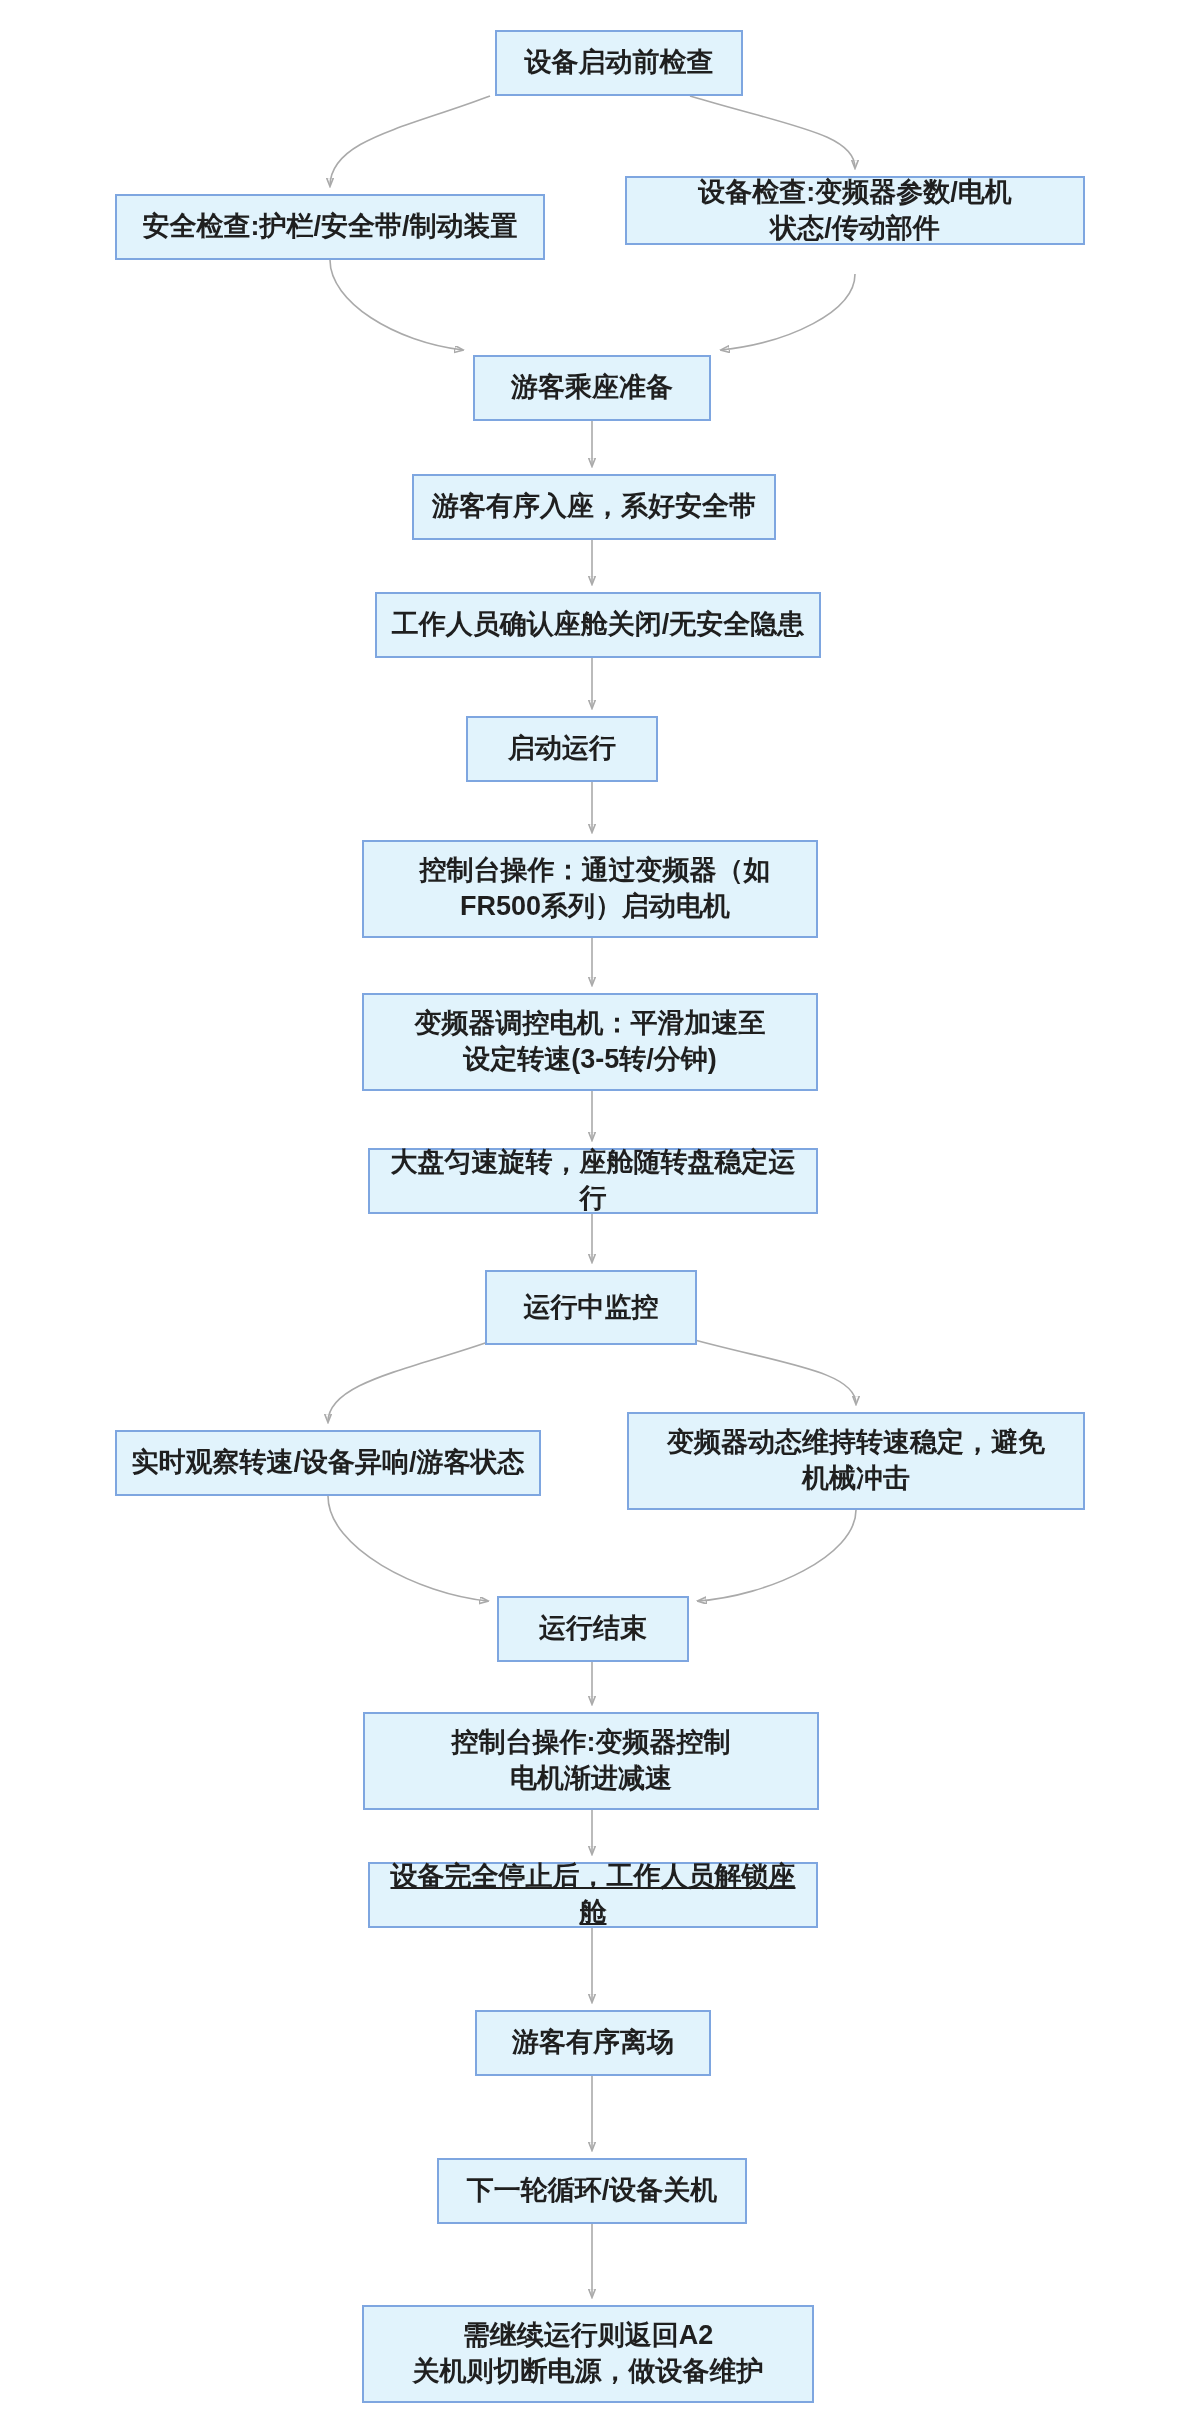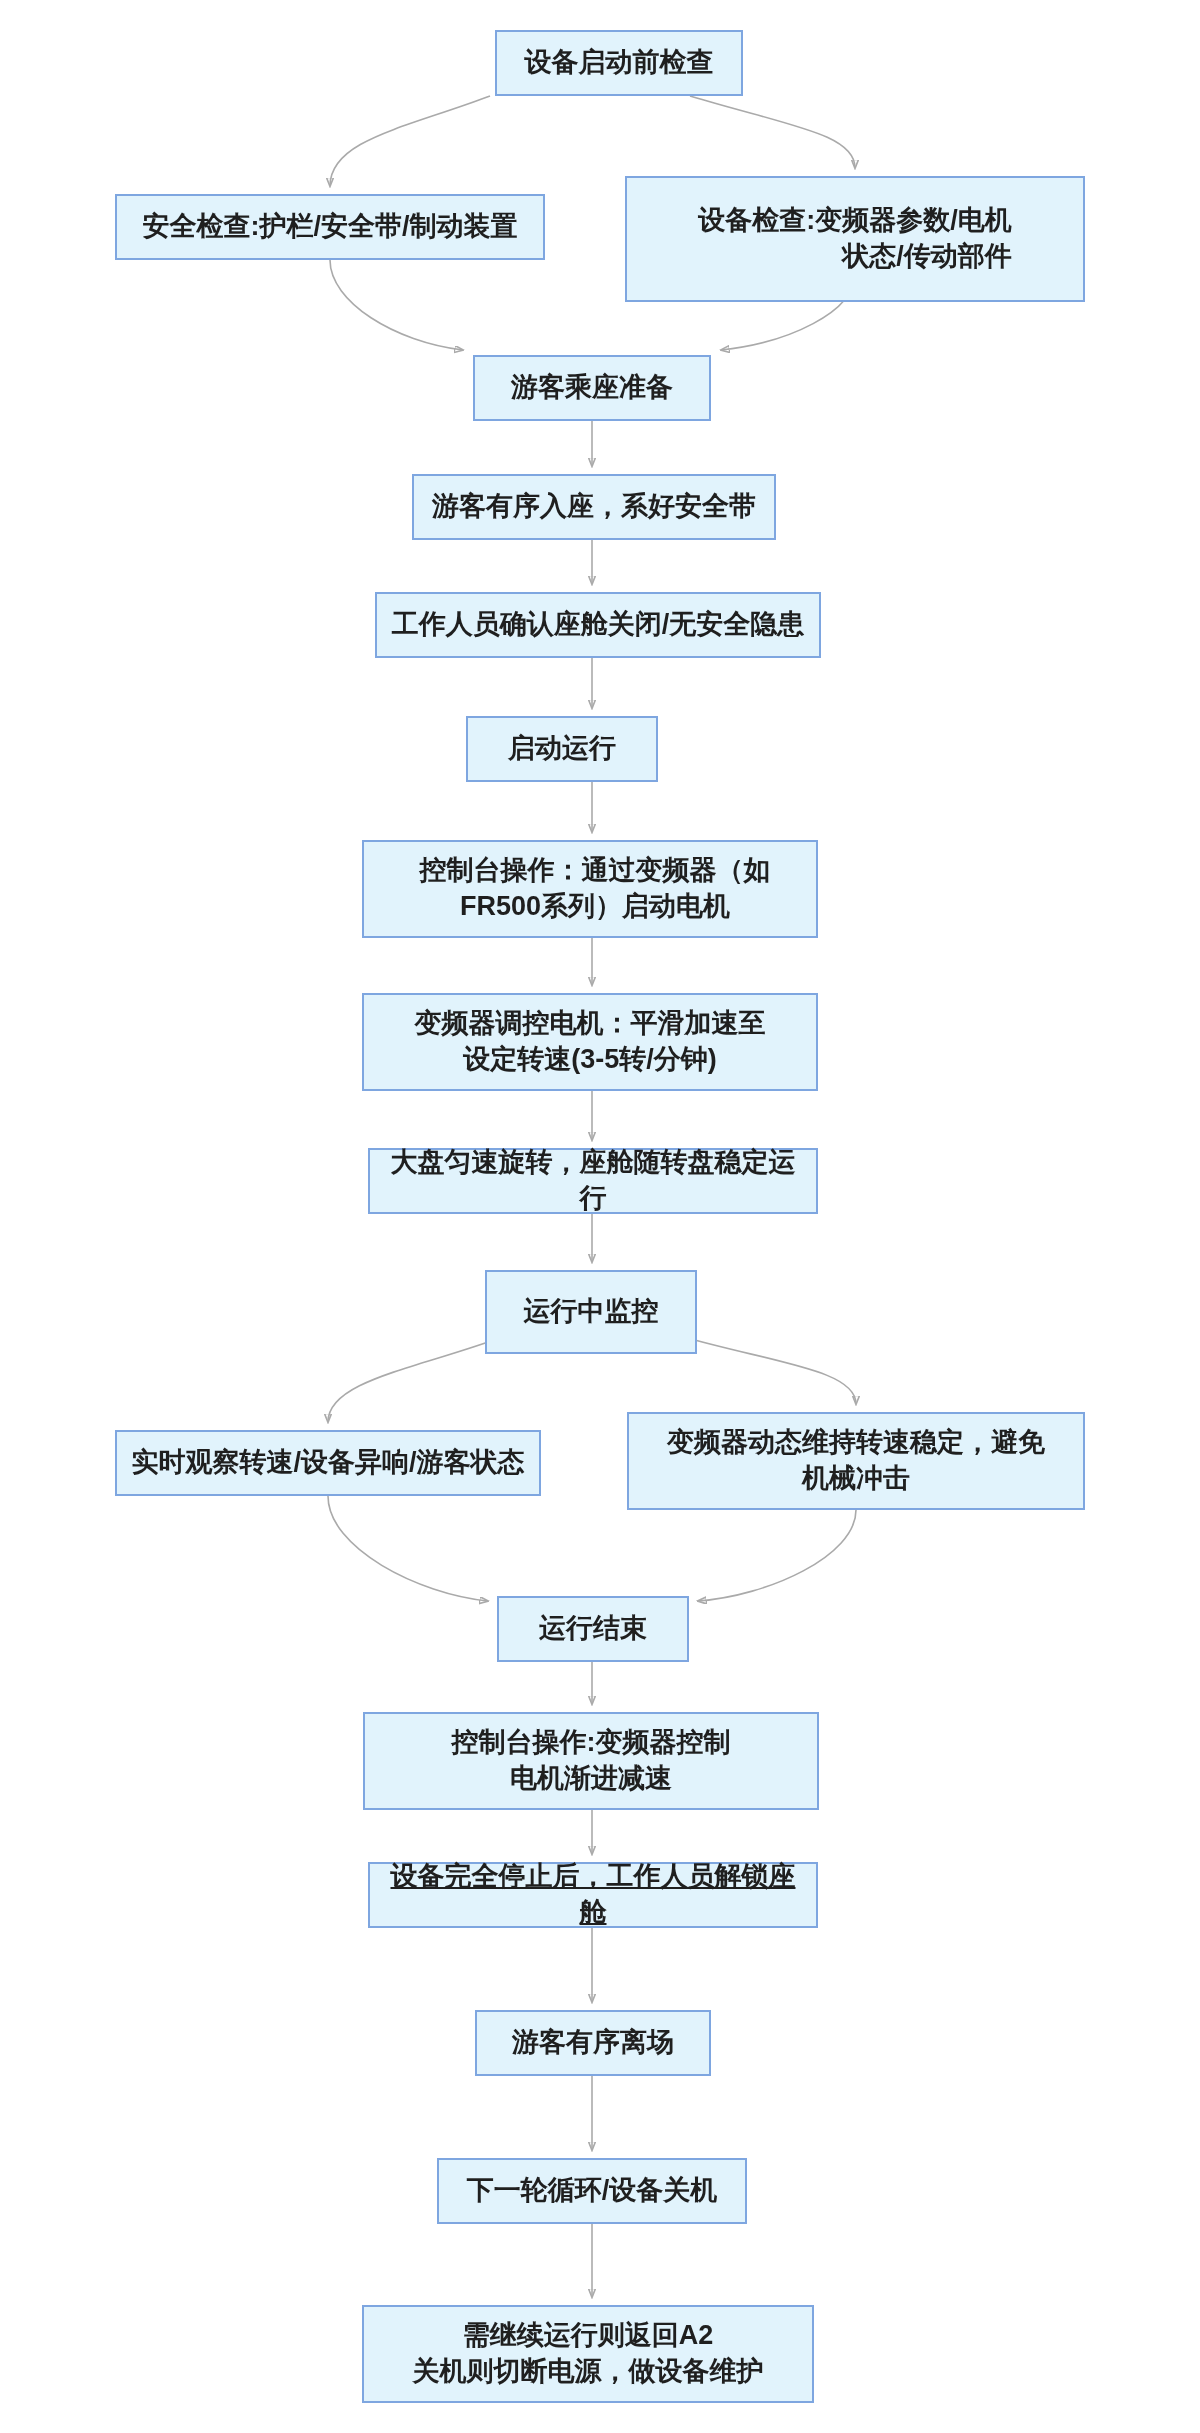--- a/index.html
+++ b/index.html
@@ -67,32 +67,32 @@
     <path d="M 856,1510 C 856,1556 768,1596 698,1601" marker-end="url(#arrow)"></path>
     <path d="M 592,1662 L 592,1704" marker-end="url(#arrow)"></path>
     <path d="M 592,1810 L 592,1854" marker-end="url(#arrow)"></path>
     <path d="M 592,1928 L 592,2002" marker-end="url(#arrow)"></path>
     <path d="M 592,2076 L 592,2150" marker-end="url(#arrow)"></path>
     <path d="M 592,2224 L 592,2297" marker-end="url(#arrow)"></path>
   </svg>
 
   <div class="node" style="left:464px; top:30px;   width:248px; height:66px;margin-left:31px;">设备启动前检查</div>
   <div class="node" style="left:115px; top:194px;  width:430px; height:66px;">安全检查:护栏/安全带/制动装置</div>
-  <div class="node" style="left:625px; top:176px;  width:460px; height:126px;text-align:right;">设备检查:变频器参数/电机
+  <div class="node" style="left:625px; top:176px;  width:460px; height:69px;">设备检查:变频器参数/电机
 状态/传动部件</div>
   <div class="node" style="left:473px; top:355px;  width:238px; height:66px;">游客乘座准备</div>
   <div class="node" style="left:412px; top:474px;  width:364px; height:66px;">游客有序入座，系好安全带</div>
   <div class="node" style="left:375px; top:592px;  width:446px; height:66px;">工作人员确认座舱关闭/无安全隐患</div>
   <div class="node" style="left:466px; top:716px;  width:192px; height:66px;">启动运行</div>
   <div class="node" style="left:362px; top:840px;  width:456px; height:98px;padding-left:18px;">控制台操作：通过变频器（如
 FR500系列）启动电机</div>
   <div class="node" style="left:362px; top:993px;  width:456px; height:98px;">变频器调控电机：平滑加速至
 设定转速(3-5转/分钟)</div>
   <div class="node" style="left:368px; top:1148px; width:450px; height:66px;">大盘匀速旋转，座舱随转盘稳定运行</div>
-  <div class="node" style="left:485px; top:1270px; width:212px; height:84px;">运行中监控</div>
+  <div class="node" style="left:485px; top:1270px; width:212px; height:75px;">运行中监控</div>
   <div class="node" style="left:115px; top:1430px; width:426px; height:66px;">实时观察转速/设备异响/游客状态</div>
   <div class="node" style="left:627px; top:1412px; width:458px; height:98px;">变频器动态维持转速稳定，避免
 机械冲击</div>
   <div class="node" style="left:497px; top:1596px; width:192px; height:66px;">运行结束</div>
   <div class="node" style="left:363px; top:1712px; width:456px; height:98px;">控制台操作:变频器控制
 电机渐进减速</div>
   <div class="node" style="left:368px; top:1862px; width:450px; height:66px;text-decoration:underline;">设备完全停止后，工作人员解锁座舱</div>
   <div class="node" style="left:475px; top:2010px; width:236px; height:66px;">游客有序离场</div>
   <div class="node" style="left:437px; top:2158px; width:310px; height:66px;">下一轮循环/设备关机</div>
   <div class="node" style="left:362px; top:2305px; width:452px; height:98px;">需继续运行则返回A2

